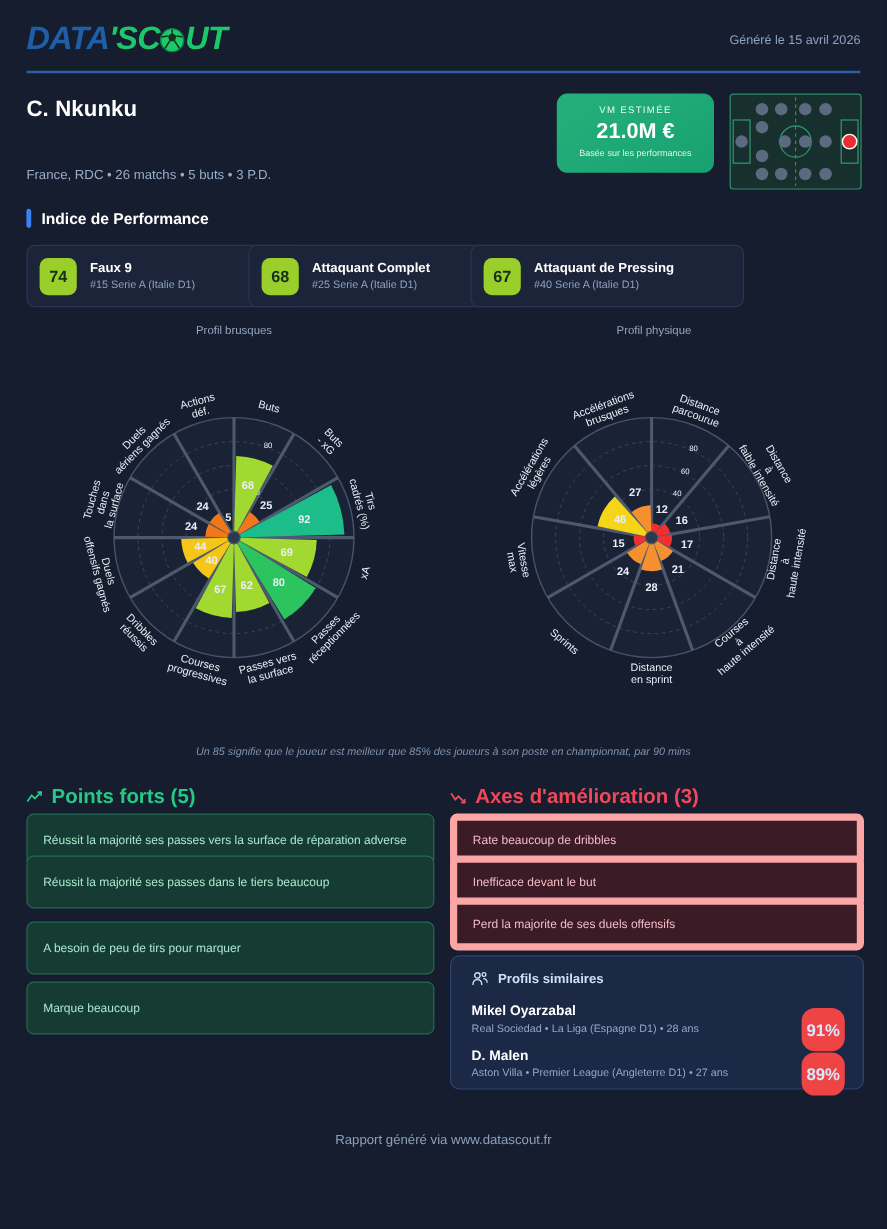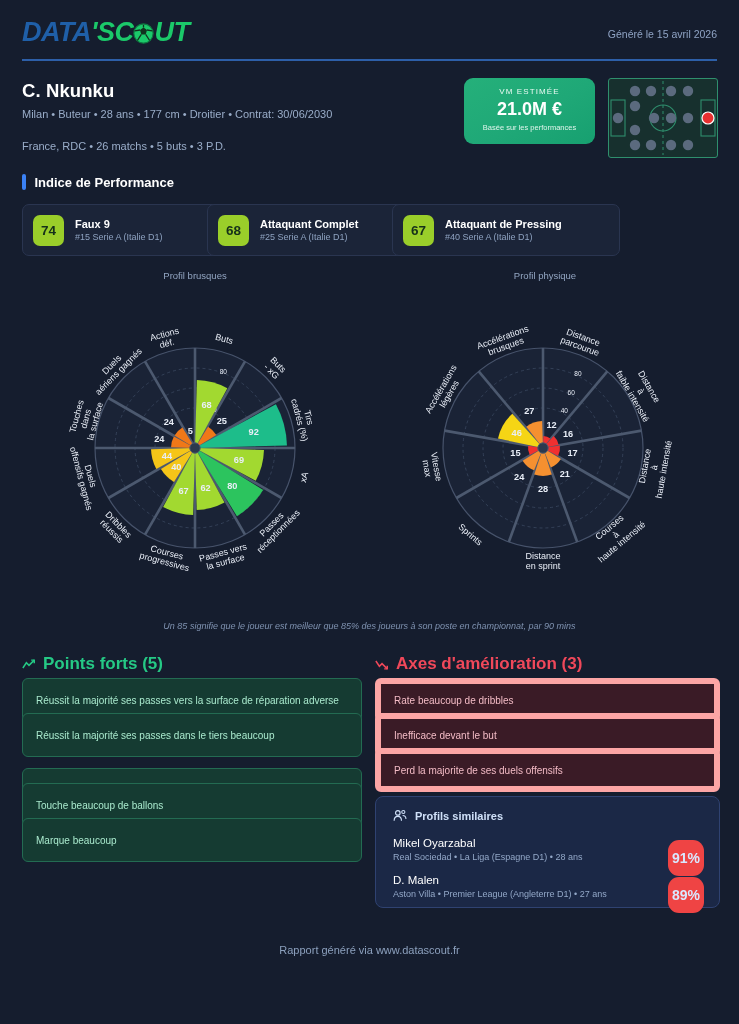--- a/index.html
+++ b/index.html
@@ -74,21 +74,21 @@
           align-items: center; padding: 16px 13px; font-size: 10px; }
   .pill.good { background: #153b32; border: 1px solid #236b52; color: #a9e9cd; }
   .pill.bad { background: #3a1b26; border: 6px solid #fca5a5; color: #f4bcc6; }
 
   
   .sim-card { position: absolute; left: 375px; top: 796px; width: 345px; height: 112px;
               background: #1b2846; border: 1px solid #2f4271; border-radius: 8px; }
   .sim-head { position: absolute; left: 17px; top: 12px; display: flex; align-items: center;
               gap: 8px; font-size: 11px; font-weight: bold; color: #cfe0f8; }
   .sim-row { position: absolute; left: 17px; width: 311px; }
-  .sim-name { font-size: 11.5px; font-weight: normal; color: #ffffff; }
+  .sim-name { font-size: 11.5px; font-weight: bold; color: #ffffff; }
   .sim-desc { font-size: 9px; color: #93a8c8; margin-top: 3px; }
   .sim-badge { position: absolute; right: 0; top: 3px; width: 36px; height: 36px;
                border-radius: 11px; background: #ef4444; color: #d9e8ff; font-size: 14px;
                font-weight: bold; display: flex; align-items: center; justify-content: center; }
 
   .footer { position: absolute; left: 0; top: 944px; width: 739px; text-align: center;
             font-size: 11px; color: #8ca0bd; }
 
   svg { display: block; }
   .rt { font-family: "Liberation Sans", sans-serif; fill: #e9eef7; }
@@ -106,21 +106,20 @@
           <polygon points="12,5 16,8 14.5,13 9.5,13 8,8" fill="#12321f"></polygon>
           <path d="M12,2 L12,5 M22,9 L16,8 M19,20 L14.5,13 M5,20 L9.5,13 M2,9 L8,8" stroke="#12321f" stroke-width="1.5" fill="none"></path>
         </svg>
       </span><span class="lg-ut">UT</span>
     </div>
     <div class="gen-date">Généré le 15 avril 2026</div>
     <div class="hr-main"></div>
   </div>
 
   <div class="player-name">C. Nkunku</div>
-  <div class="player-meta1">Milan • Buteur • 28 ans • 177 cm • Droitier • Contrat: 30/06/2030</div>
   <div class="player-meta2">France, RDC • 26 matchs • 5 buts • 3 P.D.</div>
 
   <div class="vm-card">
     <div class="vm-label">VM ESTIMÉE</div>
     <div class="vm-value">21.0M €</div>
     <div class="vm-sub">Basée sur les performances</div>
   </div>
 
   <div class="pitch">
     <svg width="108" height="78" viewBox="0 0 108 78">
@@ -360,23 +359,20 @@
   </div>
   <div class="pill good" style="left:22px; top:678px; width:340px;">
       <span>Réussit la majorité ses passes vers la surface de réparation adverse</span>
     </div>
   <div class="pill good" style="left:22px; top:713px; width:340px;">
       <span>Réussit la majorité ses passes dans le tiers beaucoup</span>
     </div>
   <div class="pill good" style="left:22px; top:768px; width:340px;">
       <span>A besoin de peu de tirs pour marquer</span>
     </div>
-  <div class="pill good" style="left:22px; top:783px; width:340px;">
-      <span>Touche beaucoup de ballons</span>
-    </div>
   <div class="pill good" style="left:22px; top:818px; width:340px;">
       <span>Marque beaucoup</span>
     </div>
 
   <div class="list-head bad" style="left:375px; top:654px;">
     <span>
       <svg width="14" height="11" viewBox="0 0 16 12">
           <path d="M1,2 L5,8 L8,5 L14,11" stroke="#f0485a" stroke-width="1.7" fill="none"></path>
           <path d="M10.5,11 L14,11 L14,7.5" stroke="#f0485a" stroke-width="1.7" fill="none"></path>
         </svg>

